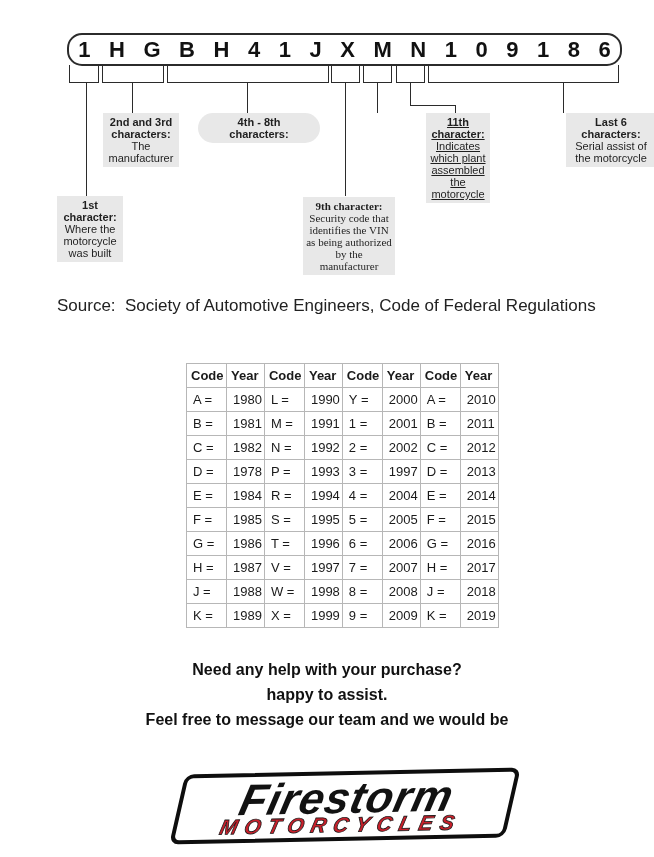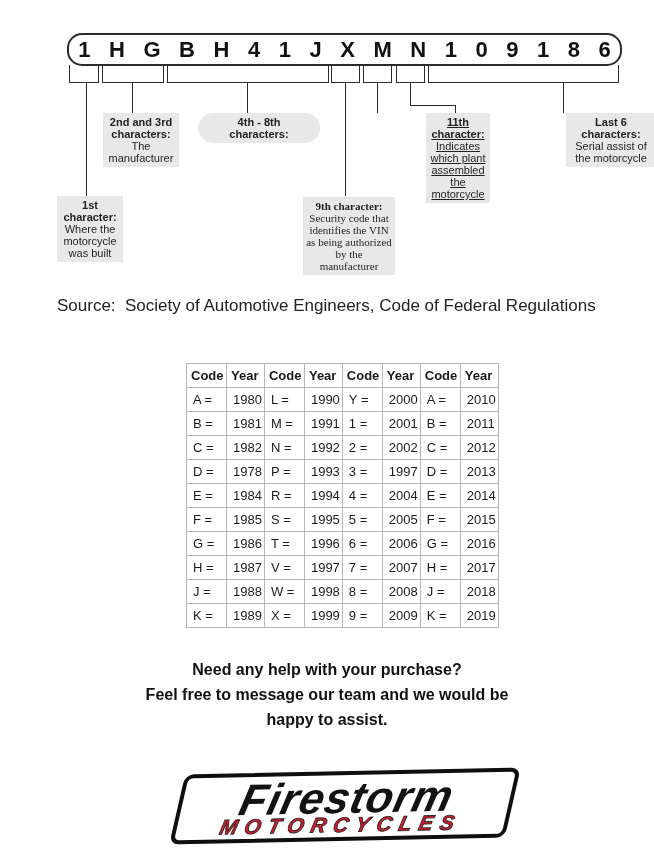--- a/index.html
+++ b/index.html
@@ -251,22 +251,22 @@
           <td class="code-col">9 =</td>
           <td class="year-col">2009</td>
           <td class="code-col">K =</td>
           <td class="year-col">2019</td>
         </tr>
       </tbody>
   </table>
 
   <div class="help-message">
     <div>Need any help with your purchase?</div>
+    <div>happy to assist.</div>
     <div>Feel free to message our team and we would be</div>
-    <div>happy to assist.</div>
   </div>
 
   <div class="logo">
     <div class="logo-brand" id="logo-brand" style="color: rgb(18, 18, 18);">Firestorm</div>
     <div class="logo-sub" id="logo-sub" style="color: rgb(200, 32, 43);">MOTORCYCLES</div>
   </div>
 
 </div>
 
 </body></html>

